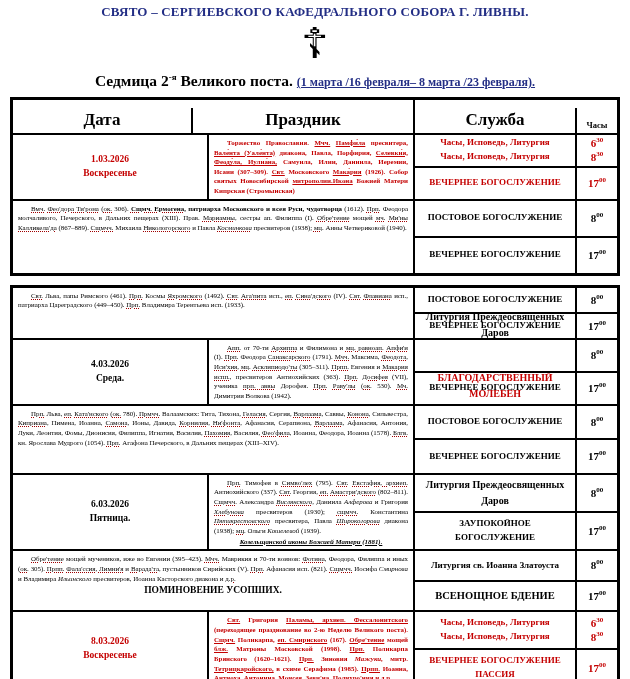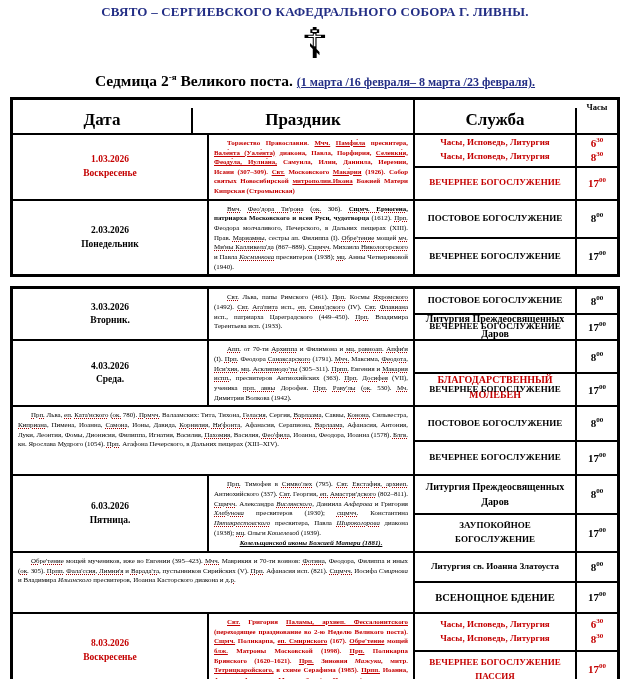--- a/index.html
+++ b/index.html
@@ -21,21 +21,21 @@
   .fcenter{text-align:center;text-indent:0;margin-top:1px;}
   .fc-lg{font-size:9.5px;font-weight:bold;}
   .c-svc{flex:0 0 202px;border-left:2px solid #000;display:flex;flex-direction:column;}
   .svc-sub{flex:1 1 0;display:flex;border-top:2px solid #000;min-height:24px;justify-content:center;}
   .c-svc .svc-sub:first-child{border-top:none;}
   .svc-text{flex:1 1 auto;border-right:2px solid #000;display:flex;flex-direction:column;justify-content:center;align-items:center;text-align:center;font-weight:bold;font-size:9px;line-height:1.55;padding:1px 3px;}
   .svc-time{flex:0 0 40px;display:flex;flex-direction:column;justify-content:center;align-items:center;font-weight:bold;font-size:11px;line-height:1.25;}
   .time sup{font-size:7px;vertical-align:super;}
   .h-row .c-date,.h-row .c-feast,.h-row .svc-text{font-size:17px;font-weight:bold;justify-content:center;text-align:center;line-height:1.1;padding:3px;margin-top:8px;}
   .h-row .c-feast{text-indent:0;}
-  .h-row .svc-time{font-size:8.5px;justify-content:flex-start;padding-top:2px;}
+  .h-row .svc-time{font-size:8.5px;justify-content:flex-start;padding-top:20px;}
   .red{color:#C40000;}
   .red .c-feast{font-weight:bold;}
   .b{font-weight:bold;}
   .i{font-style:italic;}
   .ud{text-decoration:underline;text-decoration-style:dotted;text-decoration-color:#A00000;text-decoration-thickness:1px;text-underline-offset:1px;}
   .us{text-decoration:underline;text-decoration-thickness:1px;text-underline-offset:1px;}
   .cred{color:#C40000;margin-top:30px;}
   .ssm{font-size:10px;}
   .slg{font-size:10.5px;}
   #t1 .t-row:nth-child(1){min-height:30px;}
@@ -93,24 +93,20 @@
               <div class="svc-text">
                 <div>ВЕЧЕРНЕЕ БОГОСЛУЖЕНИЕ</div>
               </div>
               <div class="svc-time">
                 <div class="time"><span>17</span><sup>00</sup></div>
               </div>
             </div>
           </div>
         </div>
         <div class="t-row">
-          <div class="c-date">
-            <div>2.03.2026</div>
-            <div>Понедельник</div>
-          </div>
           <div class="c-feast">
             <div class="para"><span class="seg ud">Вмч.</span><span class="seg"> </span><span class="seg ud">Фео'дора Ти'рона</span><span class="seg"> (</span><span class="seg ud">ок.</span><span class="seg"> 306). </span><span class="seg b ud">Сщмч. Ермогена,</span><span class="seg b"> патриарха Московского и всея Руси, чудотворца</span><span class="seg"> (1612). </span><span class="seg ud">Прп.</span><span class="seg"> Феодора молчаливого, Печерского, в Дальних пещерах (XIII). Прав. </span><span class="seg ud">Мариамны,</span><span class="seg"> сестры ап. Филиппа (I). </span><span class="seg ud">Обре'тение</span><span class="seg"> мощей </span><span class="seg ud">мч.</span><span class="seg"> </span><span class="seg ud">Ми'ны Калликела'да</span><span class="seg"> (867–889). </span><span class="seg ud">Сщмчч.</span><span class="seg"> Михаила </span><span class="seg ud">Никологорского</span><span class="seg"> и Павла </span><span class="seg i ud">Косминкова</span><span class="seg"> пресвитеров (1938); </span><span class="seg ud">мц.</span><span class="seg"> Анны Четвериковой (1940).</span></div>
           </div>
           <div class="c-svc">
             <div class="svc-sub">
               <div class="svc-text">
                 <div>ПОСТОВОЕ БОГОСЛУЖЕНИЕ</div>
               </div>
               <div class="svc-time">
                 <div class="time"><span>8</span><sup>00</sup></div>
@@ -122,24 +118,20 @@
               </div>
               <div class="svc-time">
                 <div class="time"><span>17</span><sup>00</sup></div>
               </div>
             </div>
           </div>
         </div>
       </div>
       <div class="sched-table" id="t2">
         <div class="t-row">
-          <div class="c-date">
-            <div>3.03.2026</div>
-            <div>Вторник.</div>
-          </div>
           <div class="c-feast">
             <div class="para"><span class="seg ud">Свт.</span><span class="seg"> Льва, папы Римского (461). </span><span class="seg ud">Прп.</span><span class="seg"> Космы </span><span class="seg ud">Яхромского</span><span class="seg"> (1492). </span><span class="seg ud">Свт.</span><span class="seg"> </span><span class="seg ud">Ага'пита</span><span class="seg"> исп., </span><span class="seg ud">еп.</span><span class="seg"> </span><span class="seg ud">Сина'дского</span><span class="seg"> (IV). </span><span class="seg ud">Свт.</span><span class="seg"> </span><span class="seg ud">Флавиана</span><span class="seg"> исп., патриарха Цареградского (449–450). </span><span class="seg ud">Прп.</span><span class="seg"> Владимира Терентьева исп. (1933).</span></div>
           </div>
           <div class="c-svc">
             <div class="svc-sub">
               <div class="svc-text">
                 <div>ПОСТОВОЕ БОГОСЛУЖЕНИЕ</div>
               </div>
               <div class="svc-time">
                 <div class="time"><span>8</span><sup>00</sup></div>
@@ -231,20 +223,21 @@
               </div>
               <div class="svc-time">
                 <div class="time"><span>17</span><sup>00</sup></div>
               </div>
             </div>
           </div>
         </div>
         <div class="t-row">
           <div class="c-feast">
             <div class="para"><span class="seg ud">Обре'тение</span><span class="seg"> мощей мучеников, иже во Евгении (395–423). </span><span class="seg ud">Мчч.</span><span class="seg"> Маврикия и 70-ти воинов: </span><span class="seg ud">Фотина,</span><span class="seg"> Феодора, Филиппа и иных (</span><span class="seg ud">ок.</span><span class="seg"> 305). </span><span class="seg ud">Прпп.</span><span class="seg"> </span><span class="seg ud">Фала'ссия, Лимни'я</span><span class="seg"> и </span><span class="seg ud">Варада'та,</span><span class="seg"> пустынников Сирийских (V). </span><span class="seg ud">Прп.</span><span class="seg"> Афанасия исп. (821). </span><span class="seg ud">Сщмчч.</span><span class="seg"> Иосифа </span><span class="seg i">Смирнова</span><span class="seg"> и Владимира </span><span class="seg i">Ильинского</span><span class="seg"> пресвитеров, Иоанна Касторского диакона и </span><span class="seg ud">д.р.</span></div>
+            <div class="fcenter fc-lg"><span class="seg b">ПОМИНОВЕНИЕ УСОПШИХ.</span></div>
           </div>
           <div class="c-svc">
             <div class="svc-sub">
               <div class="svc-text">
                 <div>Литургия св. Иоанна Златоуста</div>
               </div>
               <div class="svc-time">
                 <div class="time"><span>8</span><sup>00</sup></div>
               </div>
             </div>

